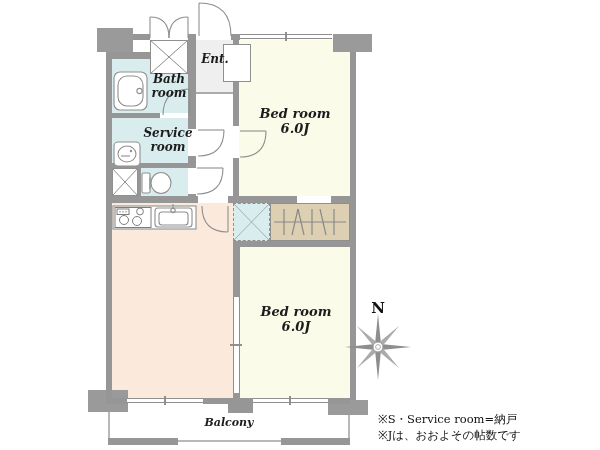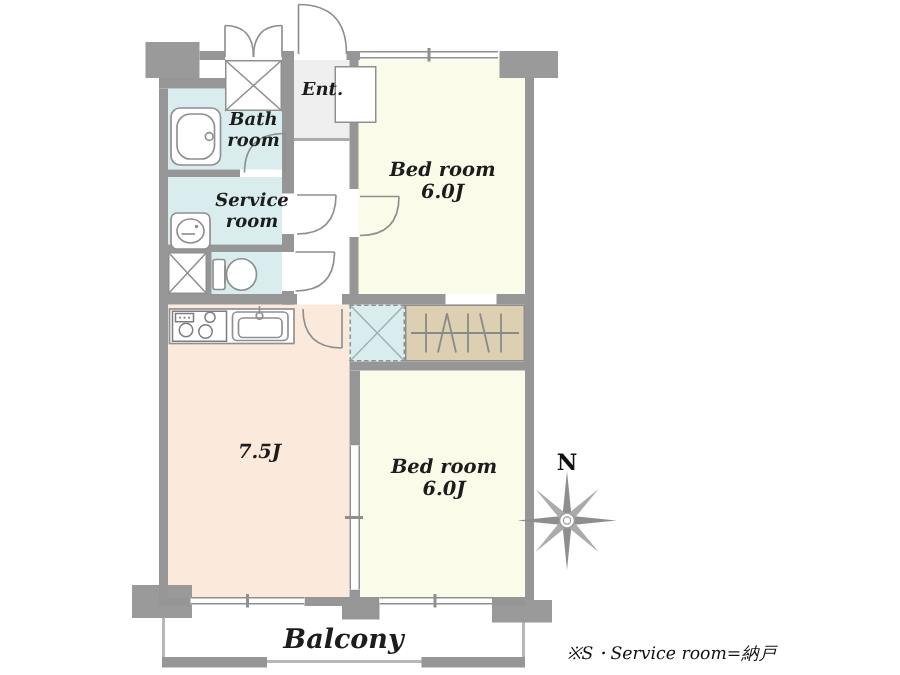--- a/index.html
+++ b/index.html
@@ -9,21 +9,21 @@
   .wall{position:absolute;background:#969696;}
   .pillar{position:absolute;background:#9a9a9a;}
   .win{position:absolute;background:#ffffff;border-top:1.5px solid #8f8f8f;border-bottom:1.5px solid #8f8f8f;box-sizing:border-box;}
   .tick{position:absolute;background:#8f8f8f;}
   .box{position:absolute;background:#ffffff;border:1.2px solid #8f8f8f;box-sizing:border-box;}
   .lbl{position:absolute;transform:translateX(-50%);text-align:center;white-space:nowrap;
        font-style:italic;font-weight:bold;color:#1c1c1c;}
   .lbl .ln{display:block;}
   svg.overlay{position:absolute;left:0;top:0;pointer-events:none;}
   .note{position:absolute;color:#111;font-size:11.5px;line-height:16px;white-space:nowrap;}
-  .note .jp{font-style:italic;margin-top:16px;}
+  .note .jp{}
   .north{position:absolute;transform:translateX(-50%);font-weight:bold;font-size:15px;color:#111;}
 </style>
 </head>
 <body>
 
 <div id="stage">
 
   <div class="bg" style="left:196px;top:40px;width:37px;height:53px;background:#efefef;"></div>
   <div class="bg" style="left:196px;top:92px;width:37px;height:1.5px;background:#ababab;"></div>
   <div class="bg" style="left:112px;top:59px;width:76px;height:54px;background:#d9edef;"></div>
@@ -204,29 +204,29 @@
   </div>
   <div class="lbl" style="left:168px;top:126px;font-size:12px;line-height:14px;">
     <span class="ln">Service</span>
     <span class="ln">room</span>
   </div>
   <div class="lbl" style="left:295px;top:107px;font-size:13px;line-height:14.5px;">
     <span class="ln">Bed room</span>
     <span class="ln">6.0J</span>
   </div>
   <div class="lbl" style="left:173px;top:294px;font-size:13px;line-height:16px;">
-    <span class="ln">7.5J</span>
   </div>
   <div class="lbl" style="left:296px;top:304px;font-size:13px;line-height:15px;">
     <span class="ln">Bed room</span>
     <span class="ln">6.0J</span>
   </div>
-  <div class="lbl" style="left:229px;top:416px;font-size:18px;">
+  <div class="lbl" style="left:229px;top:416px;font-size:11px;">
     <span class="ln">Balcony</span>
   </div>
 
   <div class="north" style="left:378px;top:299px;">N</div>
 
   <div class="note" style="left:378px;top:411px;">
     <div class="jp">※S・Service room=納戸</div>
+    <div>※Jは、おおよその帖数です</div>
   </div>
 
 </div>
 
 </body></html>

